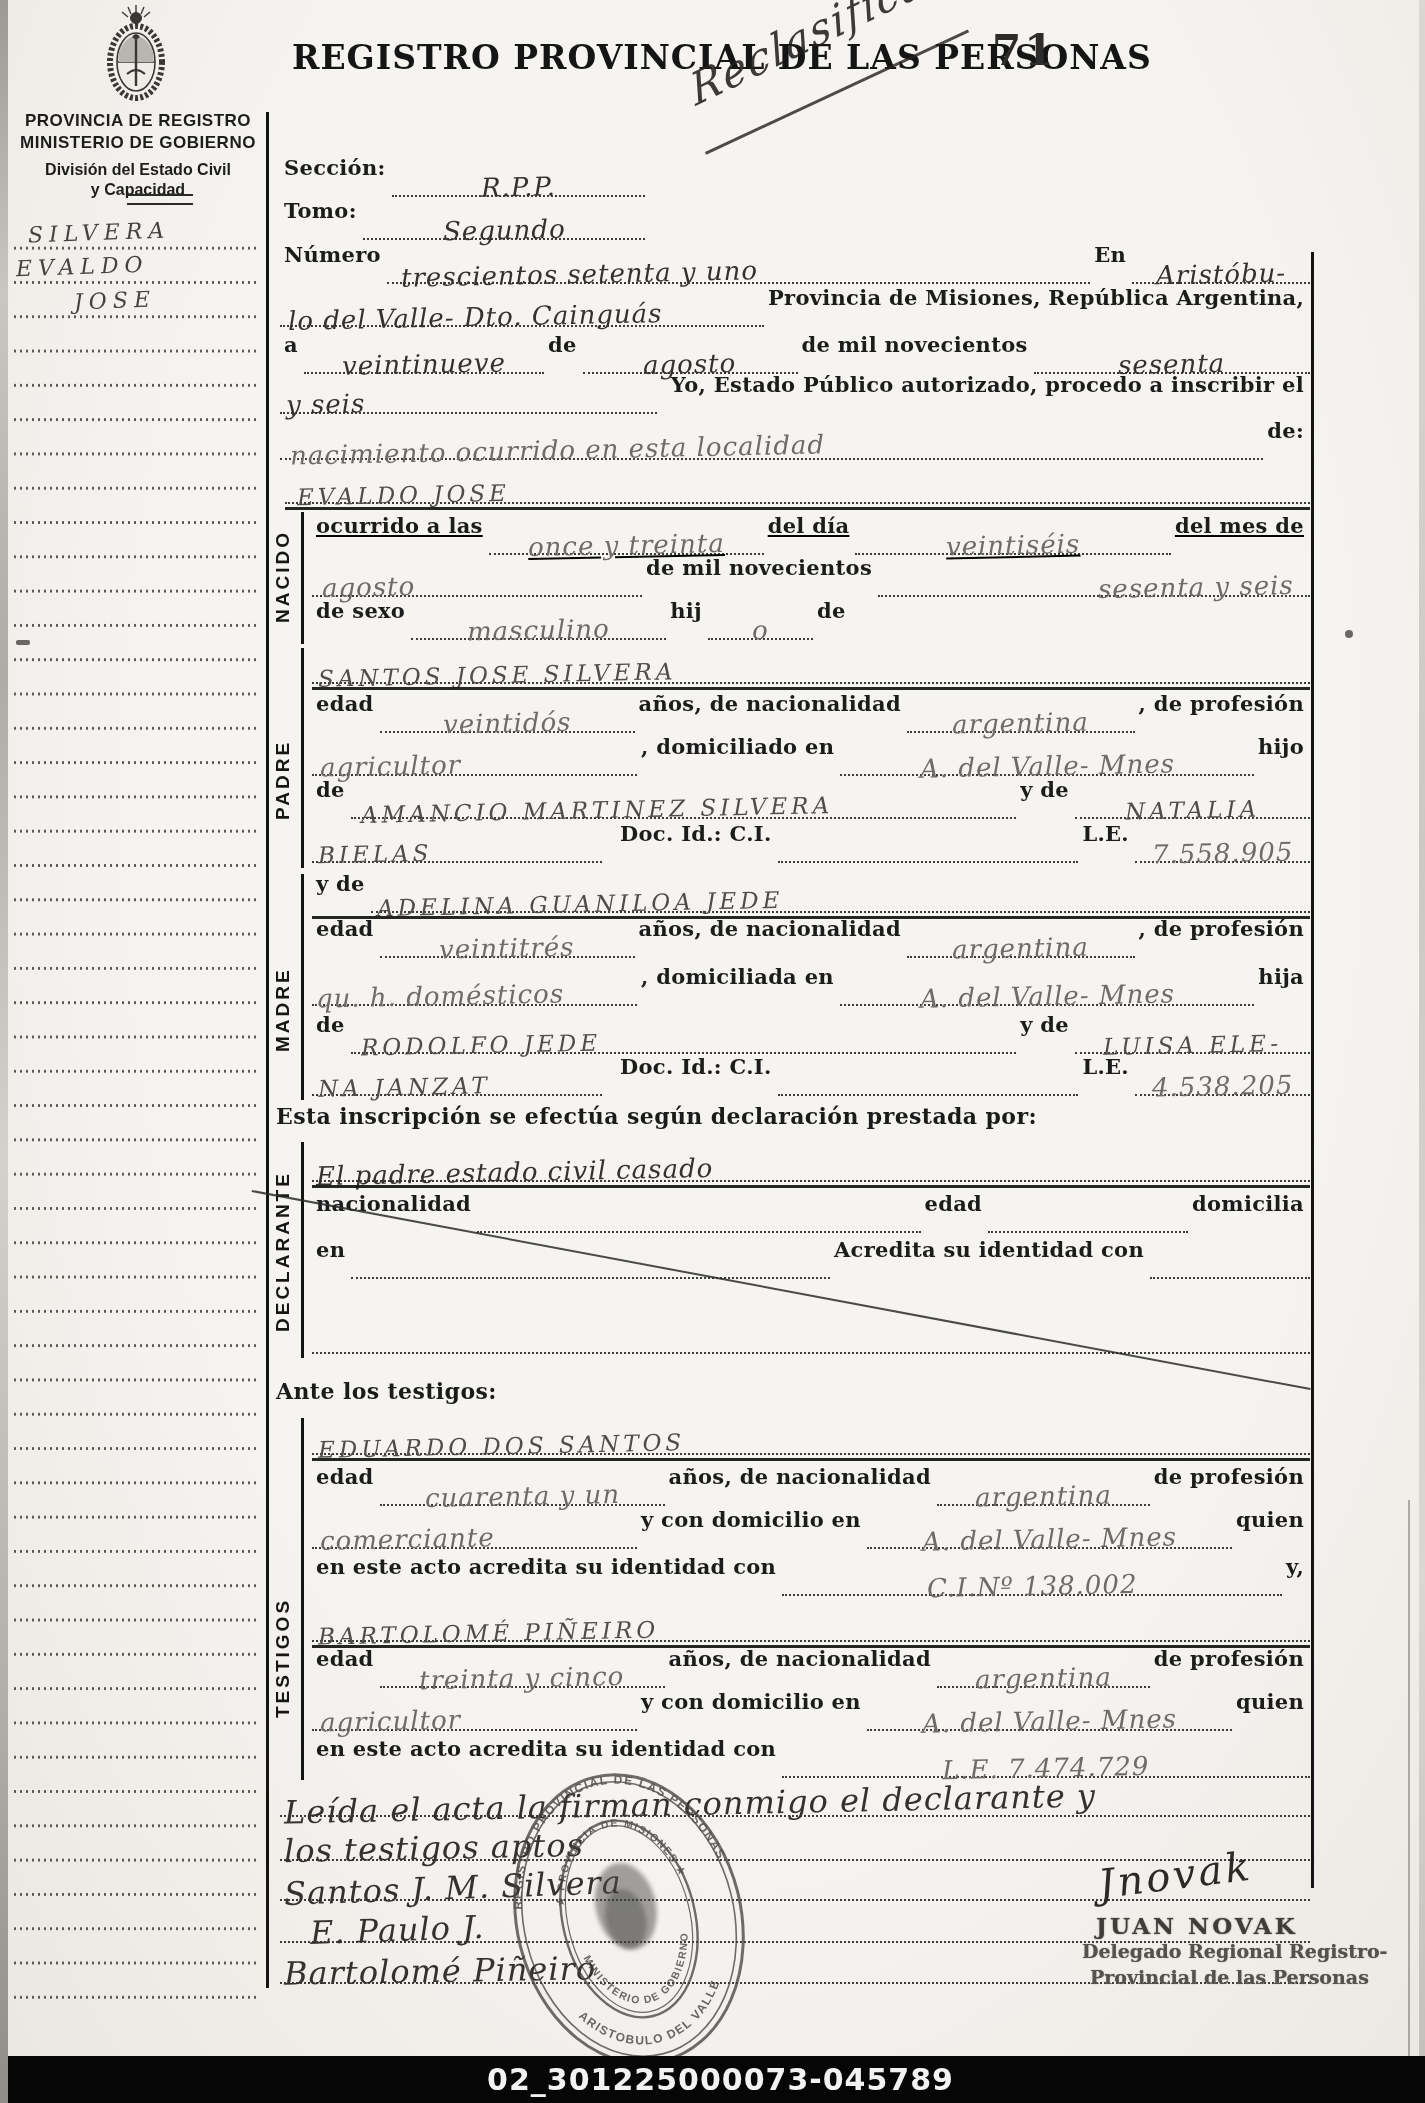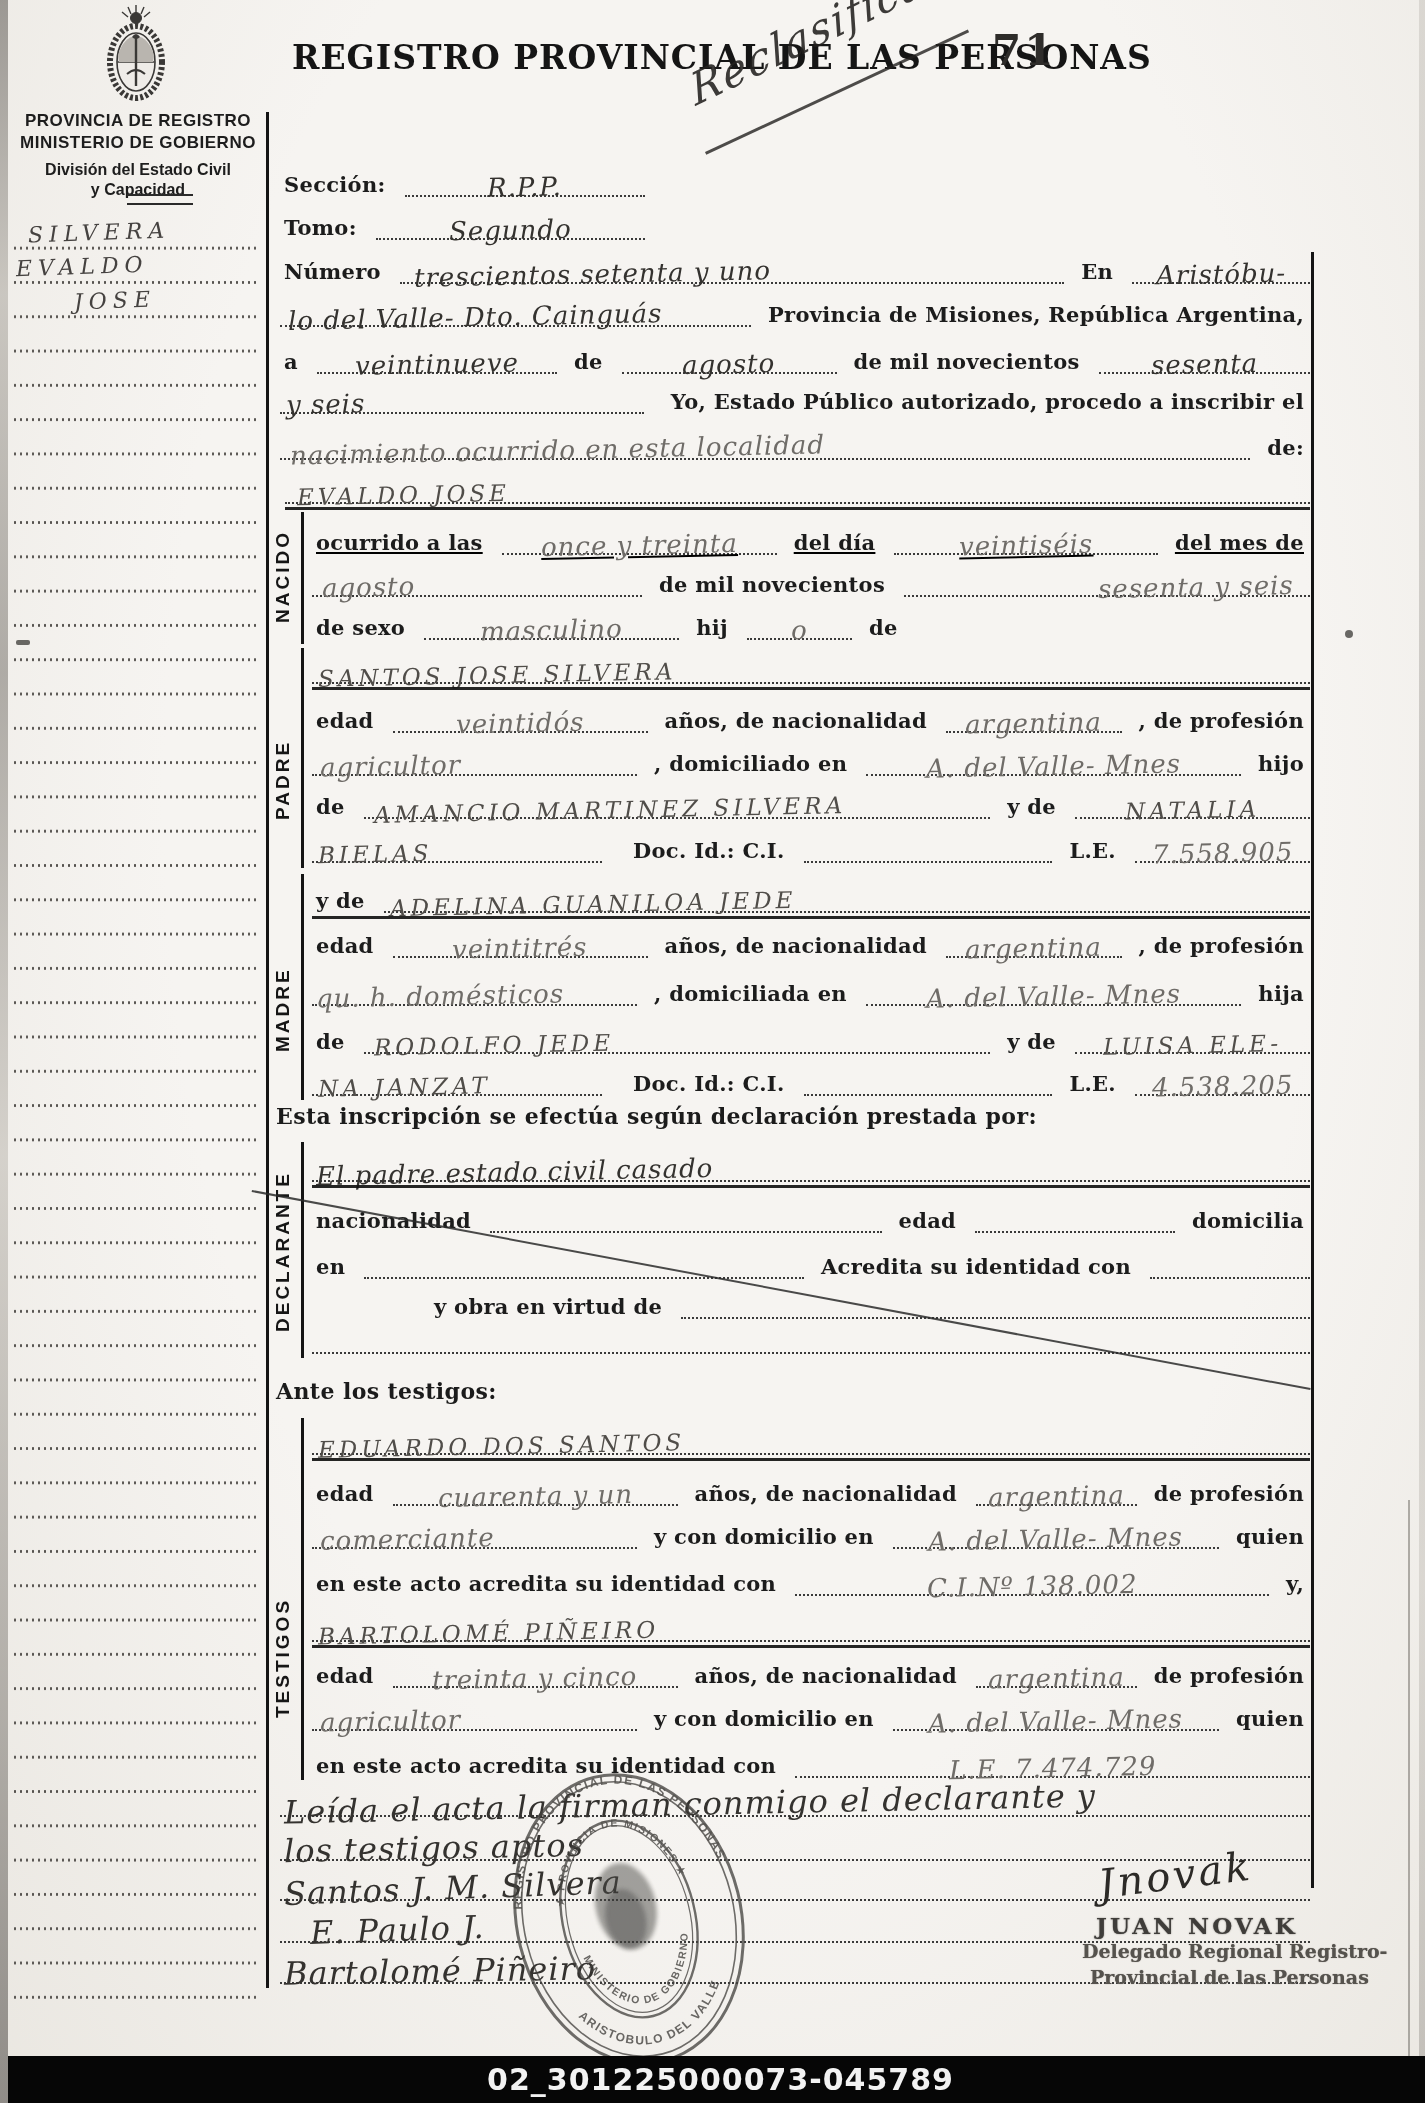--- a/index.html
+++ b/index.html
@@ -36,21 +36,21 @@
               transform:rotate(-25deg);transform-origin:left top;opacity:.8;}
   
   .vline{position:absolute;width:3px;background:#141414;}
   .bracket{position:absolute;width:3px;background:#141414;left:301px;}
   .vlabel{position:absolute;writing-mode:vertical-rl;transform:rotate(180deg);
           font-family:"Liberation Sans",sans-serif;font-weight:700;font-size:19px;
           letter-spacing:3px;color:#161616;left:272px;text-align:center;}
   .solid-rule{position:absolute;height:3px;background:#121212;opacity:.92;}
   .diag{position:absolute;height:2px;background:#2a2a2a;transform-origin:left top;opacity:.85;}
   
-  .row{position:absolute;display:flex;align-items:flex-end;height:40px;right:115px;gap:13px;}
+  .row{position:absolute;display:flex;height:40px;right:115px;}
   .lbl{font-weight:700;font-size:21px;color:#1c1c1c;white-space:nowrap;
        padding:0 6px 2px 4px;letter-spacing:.3px;line-height:1;}
   .fld{border-bottom:2px dotted #3a3a3a;display:flex;align-items:flex-end;
        justify-content:center;min-width:40px;overflow:visible;}
   .grow{flex:1;}
   .nofill{border-bottom:none;}
   .hw{font-style:italic;font-size:26px;color:#6f6c68;white-space:nowrap;
       transform:rotate(-1.2deg);margin-bottom:-5px;letter-spacing:1px;line-height:1;}
   .hw.ink{color:#34322f;}
   .hw.caps{font-size:23px;letter-spacing:4px;color:#504d49;font-style:italic;}
@@ -339,25 +339,20 @@
     <div class="fld grow"></div>
     <span class="lbl">edad</span>
     <div class="fld" style="width:200px;"></div>
     <span class="lbl">domicilia</span>
   </div>
   <div class="row" style="left:312px;top:1239px;">
     <span class="lbl">en</span>
     <div class="fld grow"></div>
     <span class="lbl">Acredita su identidad con</span>
     <div class="fld" style="width:160px;"></div>
-  </div>
-  <div class="row" style="left:312px;top:1279px;">
-    <div class="nofill" style="width:105px;"></div>
-    <span class="lbl">y obra en virtud de</span>
-    <div class="fld grow"></div>
   </div>
   <div class="row" style="left:312px;top:1314px;">
     <div class="fld grow"></div>
   </div>
   <div class="diag" style="left:252px;top:1190px;width:1077px;transform:rotate(10.6deg);"></div>
 
   <div class="heading" style="left:276px;top:1378px;">Ante los testigos:</div>
   <div class="row" style="left:312px;top:1415px;">
     <div class="fld grow left-al">
         <span class="hw caps" style="margin-left:6px;">EDUARDO DOS SANTOS</span>

